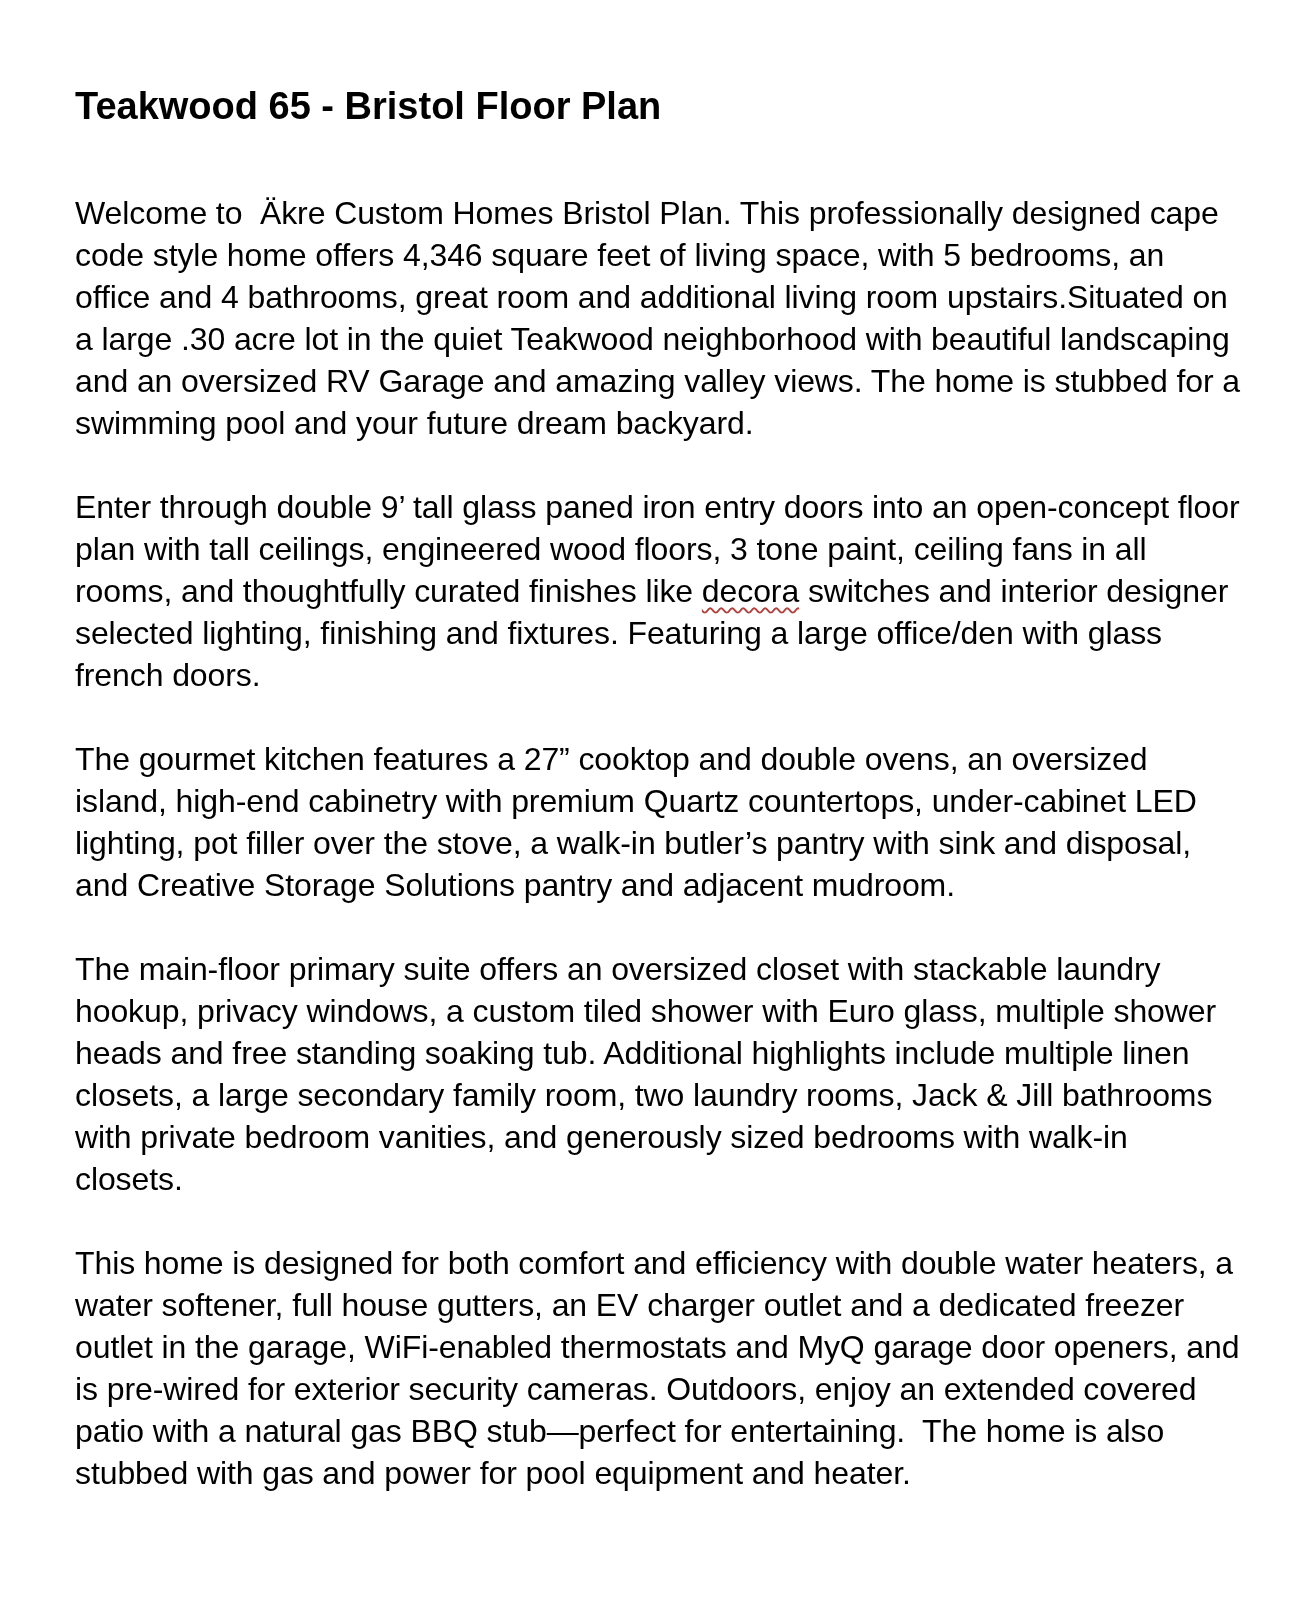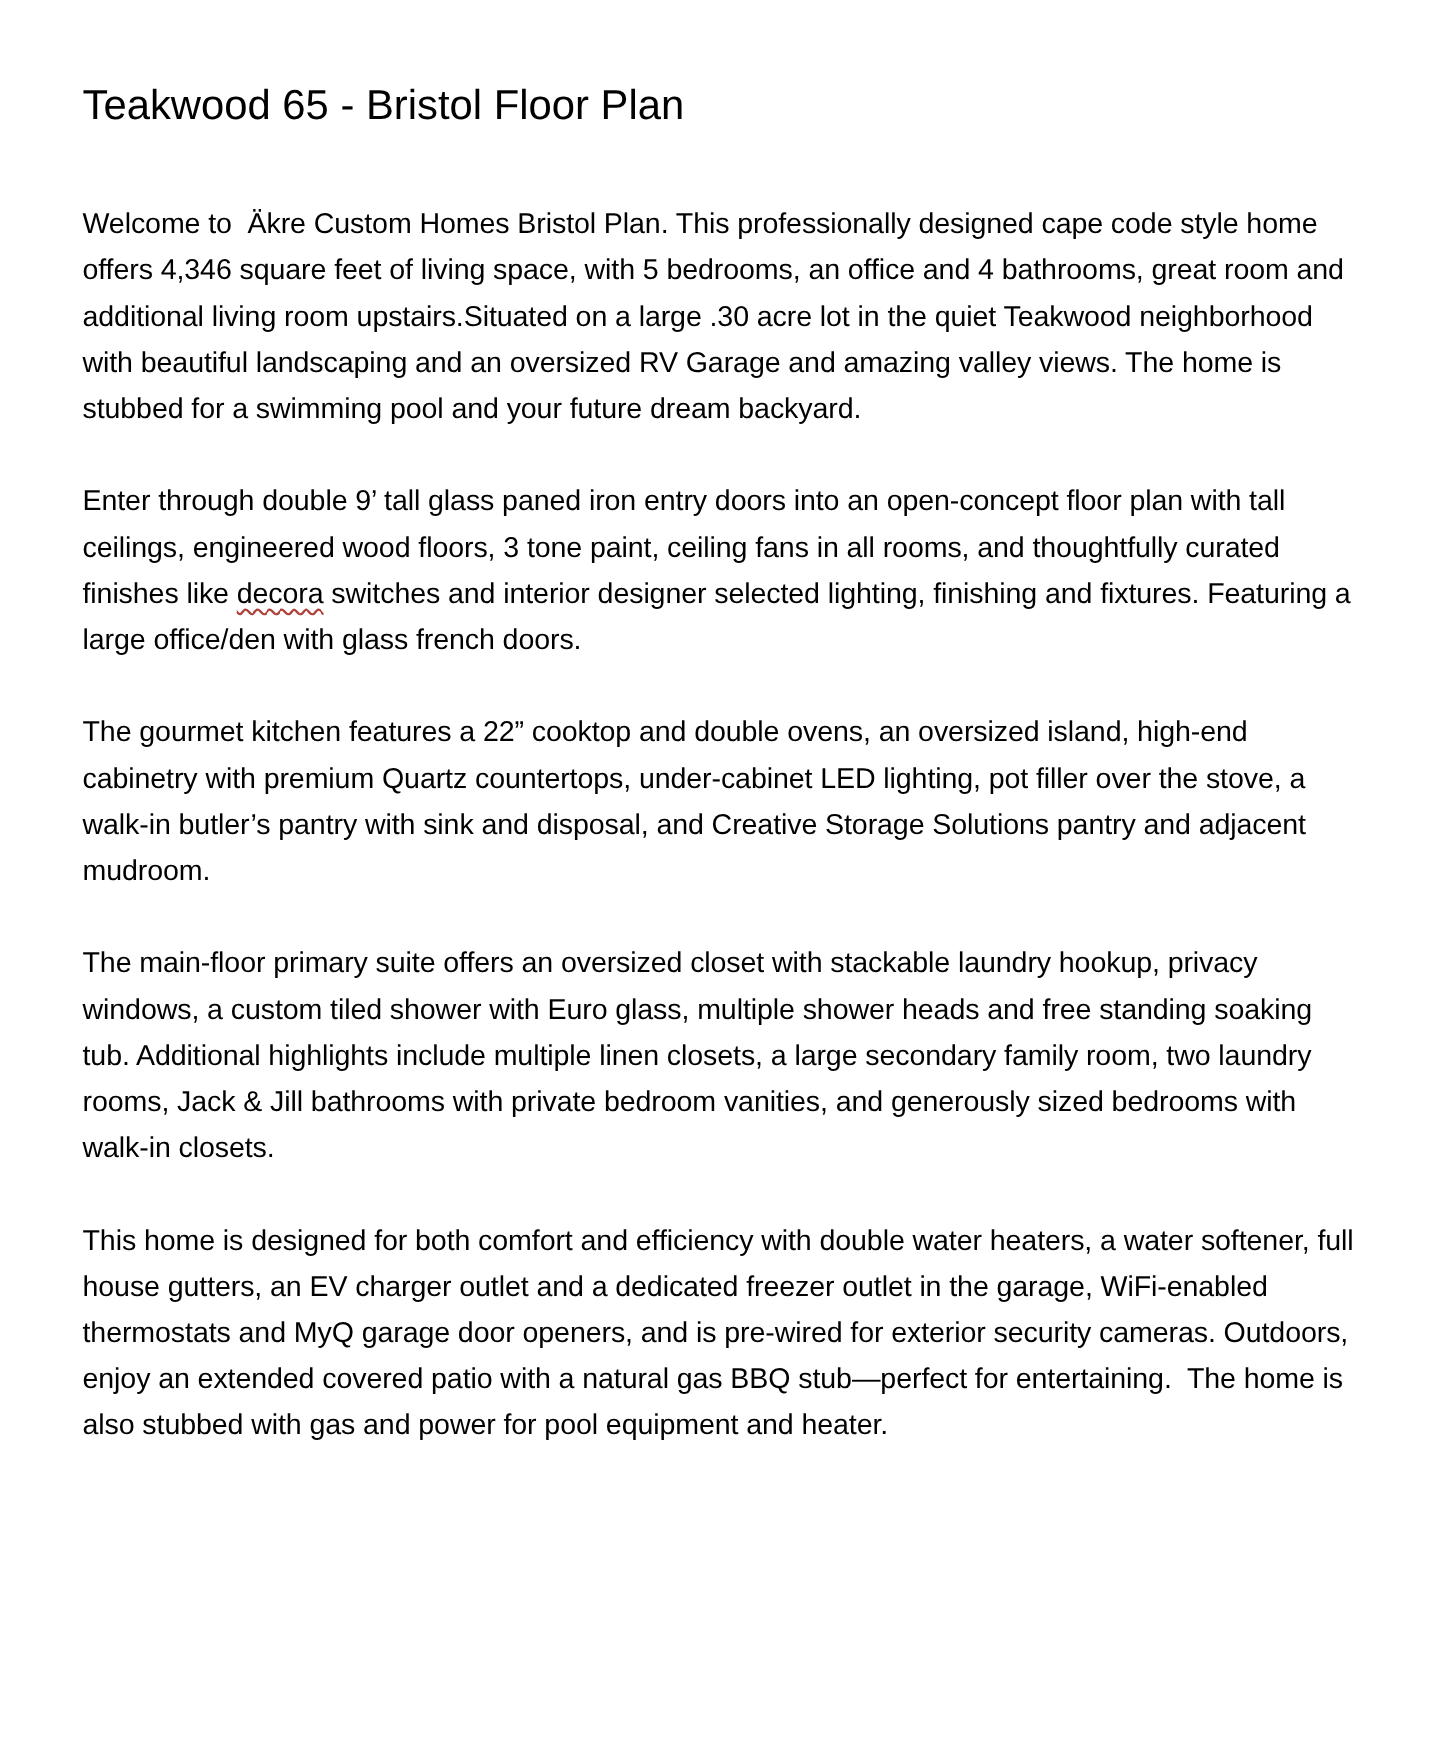--- a/index.html
+++ b/index.html
@@ -14,30 +14,30 @@
     font-family: "Liberation Sans", sans-serif;
     color: var(--page-fg, #000000);
   }
   .page {
     box-sizing: border-box;
     width: 1309px;
     height: 1600px;
     padding: 74px 68px 40px 75px;
   }
   h1.doc-title {
-    margin: 0 0 62px 0;
+    margin: 10px 0 62px 0;
     font-size: 38px;
     line-height: 1.2;
-    font-weight: normal;
+    font-weight: bold;
     letter-spacing: 0;
   }
   p.doc-paragraph {
     margin: 0 0 42px 0;
     max-width: 1168px;
-    font-size: 26px;
+    font-size: 32px;
     line-height: 42px;
     letter-spacing: -0.1px;
     white-space: pre-wrap;
   }
   .misspelled {
     text-decoration-line: underline;
     text-decoration-style: wavy;
     text-decoration-color: var(--spell-color, #b0413a);
     text-decoration-thickness: 2px;
     text-underline-offset: 5px;
@@ -46,19 +46,19 @@
 </head>
 <body>
 
 <div class="page">
   <h1 class="doc-title">Teakwood 65 - Bristol Floor Plan</h1>
 
   <p class="doc-paragraph">Welcome to  Äkre Custom Homes Bristol Plan. This professionally designed cape code style home offers 4,346 square feet of living space, with 5 bedrooms, an office and 4 bathrooms, great room and additional living room upstairs.Situated on a large .30 acre lot in the quiet Teakwood neighborhood with beautiful landscaping and an oversized RV Garage and amazing valley views. The home is stubbed for a swimming pool and your future dream backyard.</p>
 
   <p class="doc-paragraph"><span>Enter through double 9’ tall glass paned iron entry doors into an open-concept floor plan with tall ceilings, engineered wood floors, 3 tone paint, ceiling fans in all rooms, and thoughtfully curated finishes like </span><span class="misspelled">decora</span><span> switches and interior designer selected lighting, finishing and fixtures. Featuring a large office/den with glass french doors.</span></p>
 
-  <p class="doc-paragraph">The gourmet kitchen features a 22” cooktop and double ovens, an oversized island, high-end cabinetry with premium Quartz countertops, under-cabinet LED lighting, pot filler over the stove, a walk-in butler’s pantry with sink and disposal, and Creative Storage Solutions pantry and adjacent mudroom.</p>
+  <p class="doc-paragraph">The gourmet kitchen features a 27” cooktop and double ovens, an oversized island, high-end cabinetry with premium Quartz countertops, under-cabinet LED lighting, pot filler over the stove, a walk-in butler’s pantry with sink and disposal, and Creative Storage Solutions pantry and adjacent mudroom.</p>
 
   <p class="doc-paragraph">The main-floor primary suite offers an oversized closet with stackable laundry hookup, privacy windows, a custom tiled shower with Euro glass, multiple shower heads and free standing soaking tub. Additional highlights include multiple linen closets, a large secondary family room, two laundry rooms, Jack &amp; Jill bathrooms with private bedroom vanities, and generously sized bedrooms with walk-in closets.</p>
 
   <p class="doc-paragraph">This home is designed for both comfort and efficiency with double water heaters, a water softener, full house gutters, an EV charger outlet and a dedicated freezer outlet in the garage, WiFi-enabled thermostats and MyQ garage door openers, and is pre-wired for exterior security cameras. Outdoors, enjoy an extended covered patio with a natural gas BBQ stub—perfect for entertaining.  The home is also stubbed with gas and power for pool equipment and heater.</p>
 
 </div>
 
 </body></html>

